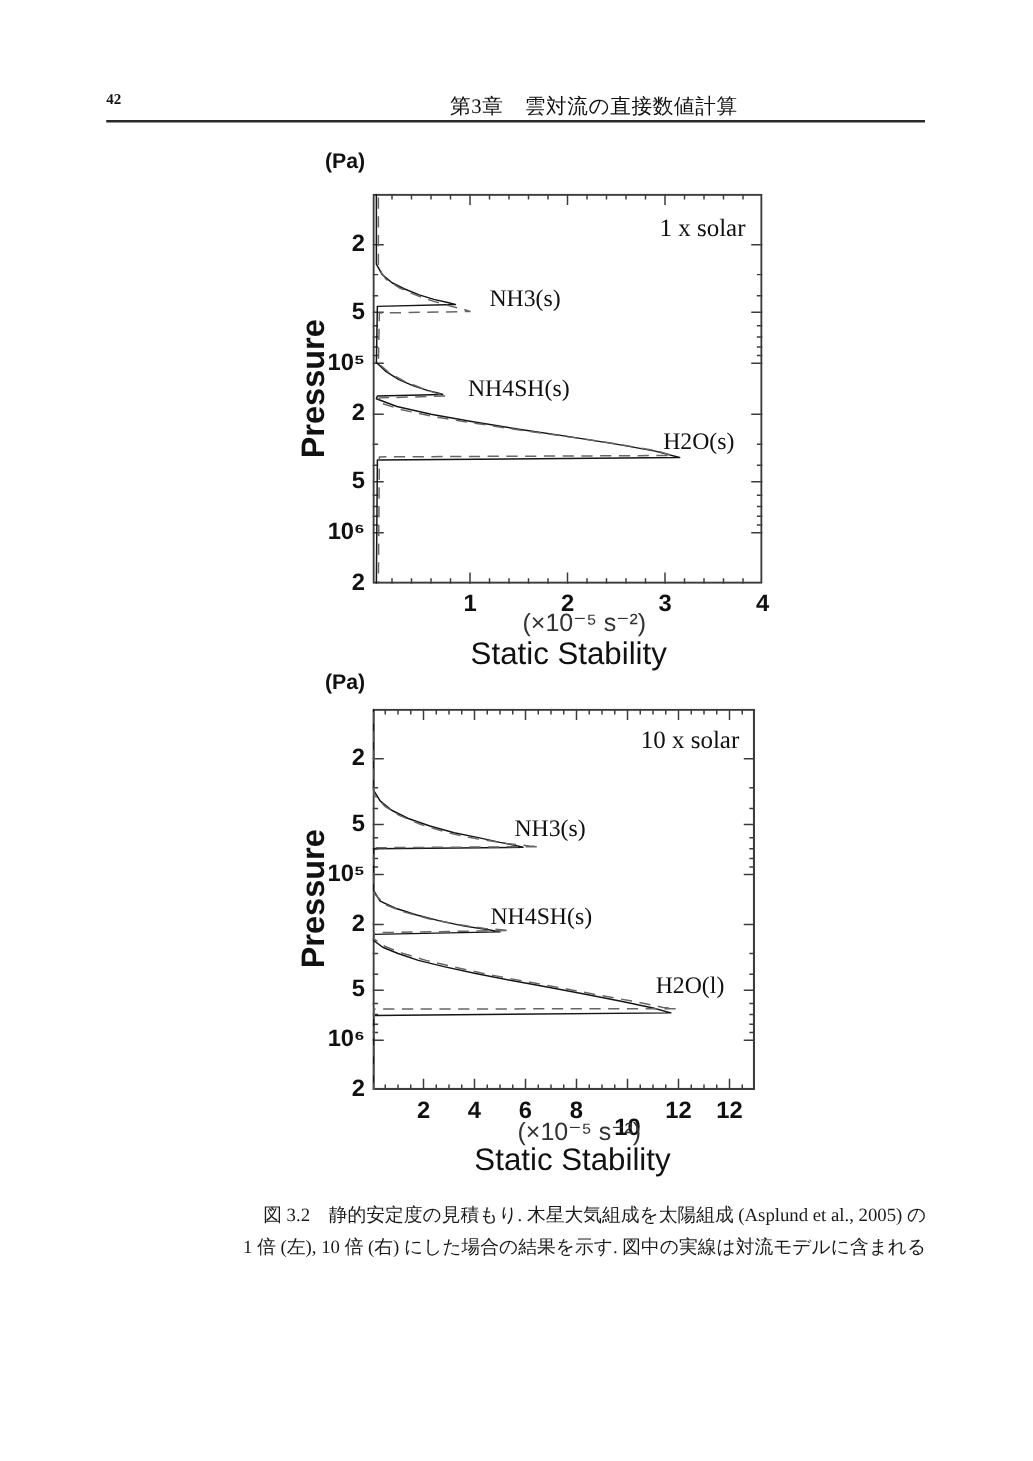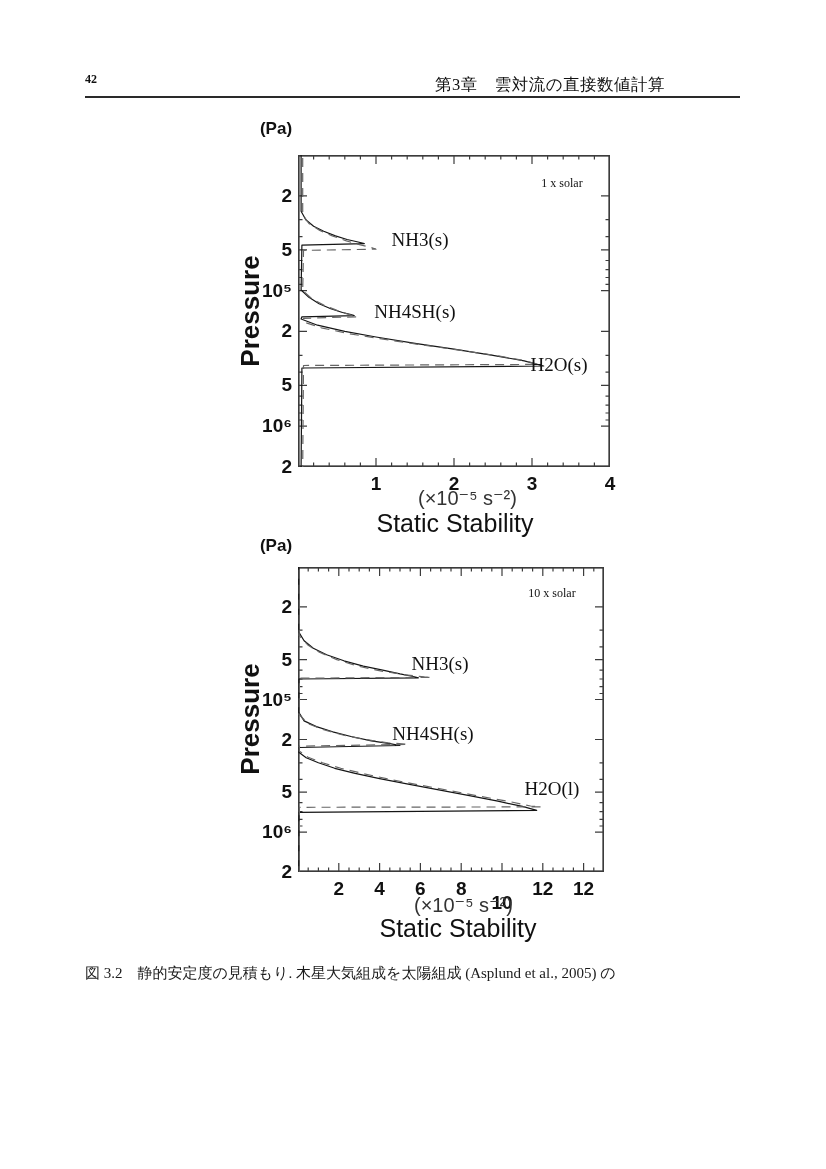--- a/index.html
+++ b/index.html
@@ -2,45 +2,45 @@
 <html><head>
 <meta charset="utf-8">
 <style>
   html,body{margin:0;padding:0}
   body{
     width:826px;height:1169px;background:#ffffff;position:relative;
     font-family:"Liberation Serif","DejaVu Serif",serif;color:#111;
     overflow:hidden;
   }
   .hdr-num{position:absolute;left:85px;top:72px;font-weight:bold;font-size:12px}
-  .hdr-title{position:absolute;left:360px;top:74px;width:380px;text-align:center;font-size:16.5px;letter-spacing:.5px}
+  .hdr-title{position:absolute;left:360px;top:74px;width:380px;text-align:left;font-size:16.5px;letter-spacing:.5px}
   .hdr-rule{position:absolute;left:85px;top:96px;width:655px;height:2px;background:#2a2a2a}
 
   .chart{position:absolute;width:430px}
   .plot{position:absolute;left:68px;top:40px}
   .palabel{position:absolute;width:44px;text-align:center;
     font-family:"Liberation Sans","DejaVu Sans",sans-serif;font-weight:bold;font-size:17px}
   .ylab{position:absolute;left:-50px;width:140px;height:28px;text-align:center;
     transform:rotate(-90deg);
     font-family:"Liberation Sans","DejaVu Sans",sans-serif;font-weight:bold;font-size:26px;line-height:28px}
   .ytlabels{position:absolute;left:0;top:0;width:62px;height:100%}
   .ytick{position:absolute;right:0;width:62px;text-align:right;line-height:20px;
     font-family:"Liberation Sans","DejaVu Sans",sans-serif;font-weight:bold;font-size:19px}
   .xtlabels{position:absolute;height:24px}
   .xtick{position:absolute;width:40px;text-align:center;line-height:21px;
     font-family:"Liberation Sans","DejaVu Sans",sans-serif;font-weight:bold;font-size:19px}
   .xunit{position:absolute;width:200px;
     font-family:"Liberation Sans","DejaVu Sans",sans-serif;font-size:20px;color:#333}
   .xtitle{position:absolute;transform:translateX(-50%);white-space:nowrap;
     font-family:"Liberation Sans","DejaVu Sans",sans-serif;font-weight:normal;font-size:25px}
-  .cond{position:absolute;transform:translate(-50%,-50%);white-space:nowrap;font-size:12px}
+  .cond{position:absolute;transform:translate(-50%,-50%);white-space:nowrap;font-size:20px}
   .ann{position:absolute;transform:translate(-50%,-50%);white-space:nowrap;font-size:19px}
 
   .caption{position:absolute;left:85px;top:961px;width:656px;font-size:15px;line-height:25px;color:#1a1a1a}
-  .caption .cl{text-align:left}
+  .caption .cl{text-align:right}
 </style>
 </head>
 <body>
 
 <div class="hdr-num">42</div>
 <div class="hdr-title">第3章　雲対流の直接数値計算</div>
 <div class="hdr-rule"></div>
 
 <div class="chart" style="left:230px;top:115px;height:435px">
   <div class="palabel" style="left:24px;top:4px">(Pa)</div>
@@ -62,21 +62,21 @@
     </svg>
   <div class="xtlabels" style="left:68px;top:358px;width:312px">
       <div class="xtick" style="left: 58px;">1</div>
       <div class="xtick" style="left: 136px;">2</div>
       <div class="xtick" style="left: 214px;">3</div>
       <div class="xtick" style="left: 292px;">4</div>
     </div>
   <div class="cond" style="left:332px;top:68px">1 x solar</div>
   <div class="ann" style="left:190px;top:125px">NH3(s)</div>
   <div class="ann" style="left:185px;top:197px">NH4SH(s)</div>
-  <div class="ann" style="left:329px;top:250px">H2O(s)</div>
+  <div class="ann" style="left:329px;top:239px">H2O(s)</div>
   <div class="xunit" style="left:188px;top:371px">(×10⁻⁵ s⁻²)</div>
   <div class="xtitle" style="left:225px;top:394px">Static Stability</div>
 </div>
 
 <div class="chart" style="left:230px;top:527px;height:445px">
   <div class="palabel" style="left:24px;top:9px">(Pa)</div>
   <div class="ylab" style="top:178px">Pressure</div>
   <div class="ytlabels">
       <div class="ytick" style="top: 69.9px;">2</div>
       <div class="ytick" style="top: 122.6px;">5</div>
@@ -104,13 +104,14 @@
   <div class="cond" style="left:322px;top:66px">10 x solar</div>
   <div class="ann" style="left:210px;top:137px">NH3(s)</div>
   <div class="ann" style="left:203px;top:207px">NH4SH(s)</div>
   <div class="ann" style="left:322px;top:262px">H2O(l)</div>
   <div class="xunit" style="left:184px;top:366px">(×10⁻⁵ s⁻²)</div>
   <div class="xtitle" style="left:228px;top:387px">Static Stability</div>
 </div>
 
 <div class="caption">
   <div class="cl">図 3.2　静的安定度の見積もり. 木星大気組成を太陽組成 (Asplund et al., 2005) の</div>
+  <div class="cl">1 倍 (左), 10 倍 (右) にした場合の結果を示す. 図中の実線は対流モデルに含まれる</div>
 </div>
 
 </body></html>

